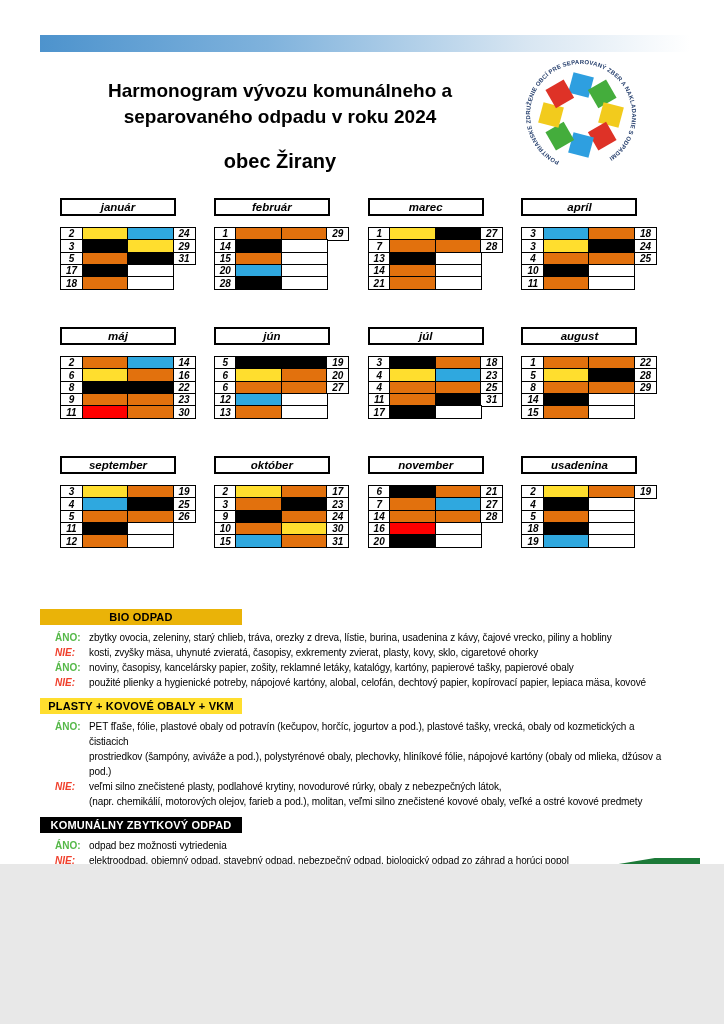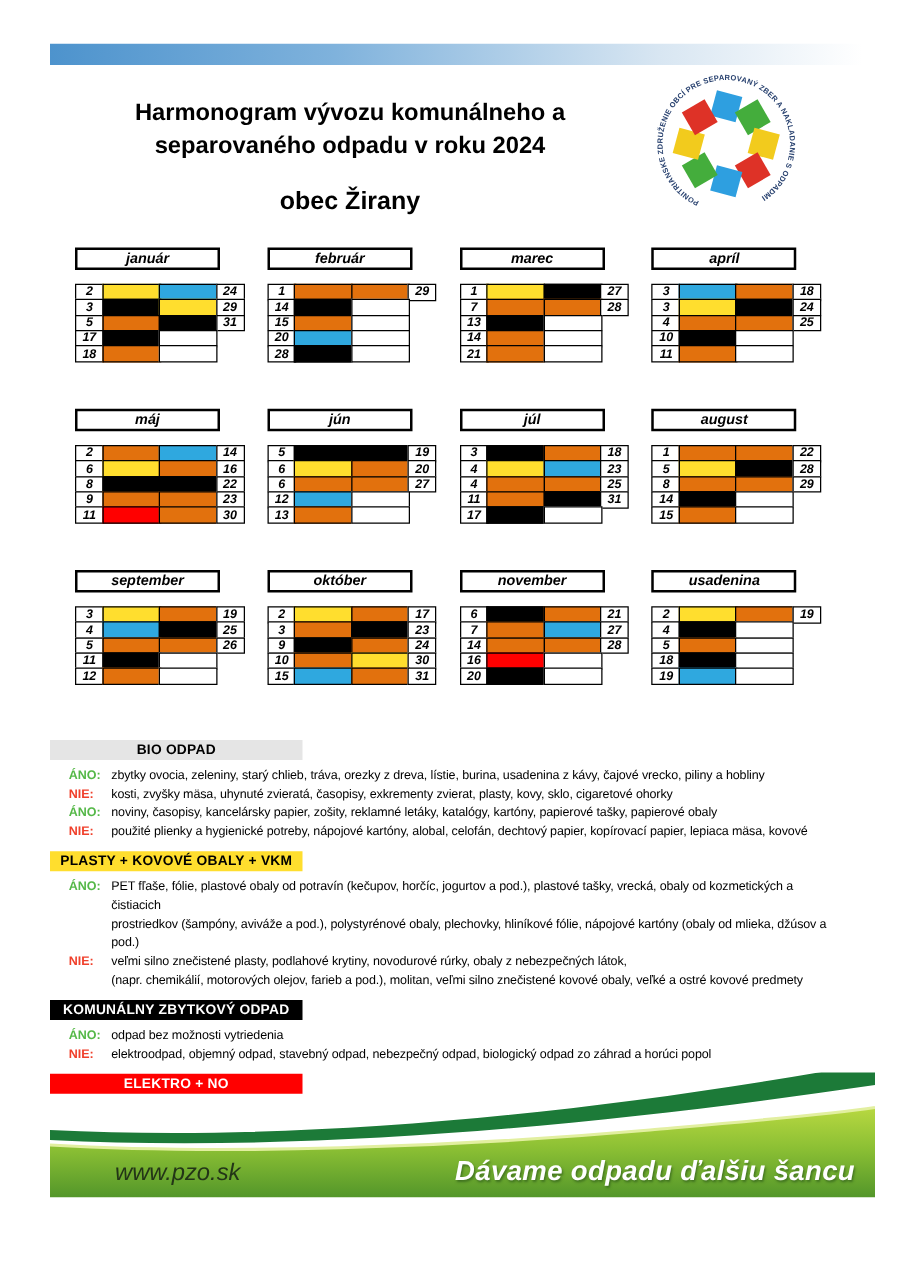--- a/index.html
+++ b/index.html
@@ -1,18 +1,18 @@
 <!DOCTYPE html>
 <html><head>
 <meta charset="utf-8">
 <title>Harmonogram 2024</title>
 <style>
   html,body{margin:0;padding:0;background:#e8e8e8;}
   .page{
-    position:relative; width:724px; height:1024px; margin:0 auto;
+    position:relative; width:724px; height:864px; margin:0 auto;
     background:#ffffff; overflow:hidden;
     font-family:"Liberation Sans", sans-serif; color:#000;
   }
   .top-bar{
     position:absolute; left:40px; top:35px; width:650px; height:17px;
     background:linear-gradient(to right, #4d93cd 0%, #7fb2dc 35%, #d8e6f2 75%, #ffffff 100%);
   }
   .title{
     position:absolute; left:40px; top:78px; width:480px;
     text-align:center; font-size:19px; font-weight:bold; line-height:1.38;
@@ -52,21 +52,21 @@
     display:flex; align-items:center; justify-content:center;
     font-size:11px; font-weight:bold; letter-spacing:0.2px;
   }
   .legend-section:first-child .legend-bar{margin-top:0;}
   .legend-item{display:flex; line-height:15px;}
   .legend-label{
     width:34px; margin-left:15px; flex-shrink:0;
     font-size:10px; font-weight:bold;
   }
   .legend-label.yes{color:#55b848;}
-  .legend-label.no{color:#f0402c;}
+  .legend-label.no{color:#f0402c;font-style:italic;}
   .legend-text{font-size:10px; width:585px; letter-spacing:-0.1px;}
 
   
   .footer{position:absolute; left:40px; top:858px; width:660px; height:100px;text-decoration:underline;}
   .footer svg{position:absolute; left:0; top:0;}
   .footer-url{
     position:absolute; left:52px; top:70px;
     font-size:19px; font-style:italic; color:#233517; text-decoration:none;
   }
   .footer-slogan{
@@ -532,21 +532,21 @@
     <div class="cal-cell color-cell" style="background: rgb(255, 255, 255);"></div>
     <div class="cal-cell day-cell ghost"></div>
   </div>
           </div>
   </div>
       </div>
   </div>
 
   <div class="legend">
       <div class="legend-section">
-    <div class="legend-bar" style="background: #e5e5e5; color: rgb(0, 0, 0);">BIO ODPAD</div>
+    <div class="legend-bar" style="background: #eab308; color: rgb(0, 0, 0); margin-top: 17px;">BIO ODPAD</div>
   <div class="legend-item">
     <span class="legend-label yes">ÁNO:</span>
     <span class="legend-text">zbytky ovocia, zeleniny, starý chlieb, tráva, orezky z dreva, lístie, burina, usadenina z kávy, čajové vrecko, piliny a hobliny</span>
   </div>
         <div class="legend-item">
     <span class="legend-label no">NIE:</span>
     <span class="legend-text">kosti, zvyšky mäsa, uhynuté zvieratá, časopisy, exkrementy zvierat, plasty, kovy, sklo, cigaretové ohorky</span>
   </div>
       </div>
       <div class="legend-section">

